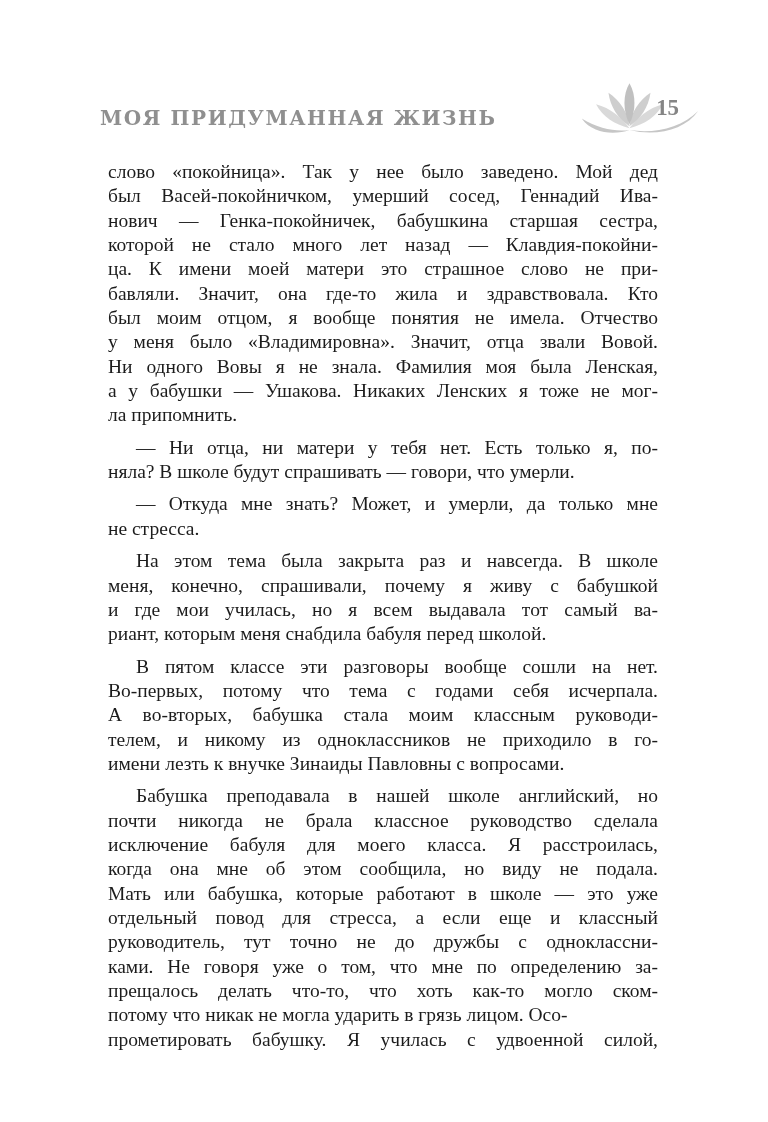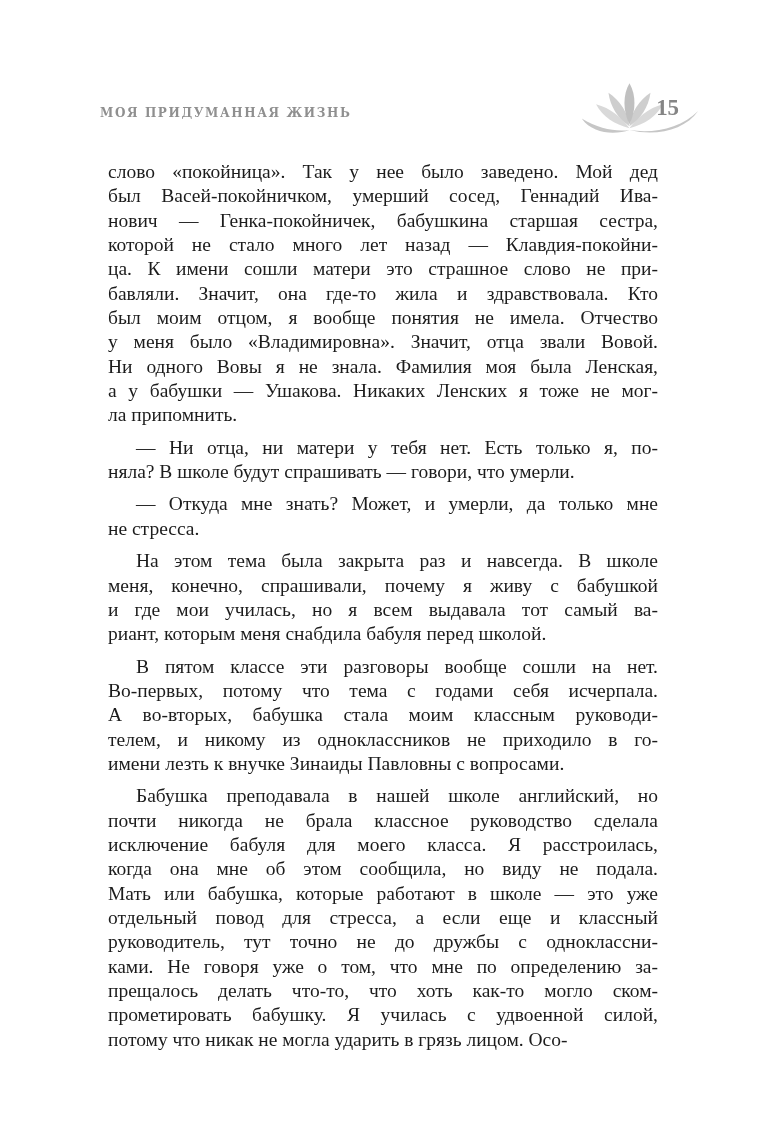--- a/index.html
+++ b/index.html
@@ -13,21 +13,21 @@
     height: 1122px;
     background: #ffffff;
     overflow: hidden;
     font-family: "Liberation Serif", "DejaVu Serif", serif;
   }
   .running-title {
     position: absolute;
     top: 106px;
     left: 100px;
     font-family: "DejaVu Serif", serif;
-    font-size: 12px;
+    font-size: 20px;
     font-weight: bold;
     letter-spacing: 1.6px;
     color: #8f8f8f;
     text-transform: uppercase;
     white-space: nowrap;
   }
   .ornament {
     position: absolute;
     top: 80px;
     right: 66px;
@@ -86,21 +86,21 @@
       <text x="84" y="36" font-size="24" fill="#858585">15</text>
     </svg>
   </div>
 
   <div class="body-text" id="paragraphs">
       <div class="para">
         <div class="line">слово «покойница». Так у нее было заведено. Мой дед</div>
         <div class="line">был Васей-покойничком, умерший сосед, Геннадий Ива-</div>
         <div class="line">нович — Генка-покойничек, бабушкина старшая сестра,</div>
         <div class="line">которой не стало много лет назад — Клавдия-покойни-</div>
-        <div class="line">ца. К имени сошли матери это страшное слово не при-</div>
+        <div class="line">ца. К имени моей матери это страшное слово не при-</div>
         <div class="line">бавляли. Значит, она где-то жила и здравствовала. Кто</div>
         <div class="line">был моим отцом, я вообще понятия не имела. Отчество</div>
         <div class="line">у меня было «Владимировна». Значит, отца звали Вовой.</div>
         <div class="line">Ни одного Вовы я не знала. Фамилия моя была Ленская,</div>
         <div class="line">а у бабушки — Ушакова. Никаких Ленских я тоже не мог-</div>
         <div class="line last">ла припомнить.</div>
       </div>
       <div class="para">
         <div class="line first-indent">— Ни отца, ни матери у тебя нет. Есть только я, по-</div>
         <div class="line last">няла? В школе будут спрашивать — говори, что умерли.</div>
@@ -125,18 +125,18 @@
       <div class="para">
         <div class="line first-indent">Бабушка преподавала в нашей школе английский, но</div>
         <div class="line">почти никогда не брала классное руководство сделала</div>
         <div class="line">исключение бабуля для моего класса. Я расстроилась,</div>
         <div class="line">когда она мне об этом сообщила, но виду не подала.</div>
         <div class="line">Мать или бабушка, которые работают в школе — это уже</div>
         <div class="line">отдельный повод для стресса, а если еще и классный</div>
         <div class="line">руководитель, тут точно не до дружбы с одноклассни-</div>
         <div class="line">ками. Не говоря уже о том, что мне по определению за-</div>
         <div class="line">прещалось делать что-то, что хоть как-то могло ском-</div>
+        <div class="line last">потому что никак не могла ударить в грязь лицом. Осо-</div>
         <div class="line">прометировать бабушку. Я училась с удвоенной силой,</div>
-        <div class="line last">потому что никак не могла ударить в грязь лицом. Осо-</div>
       </div>
     </div>
 
 </div>
 
 </body></html>

